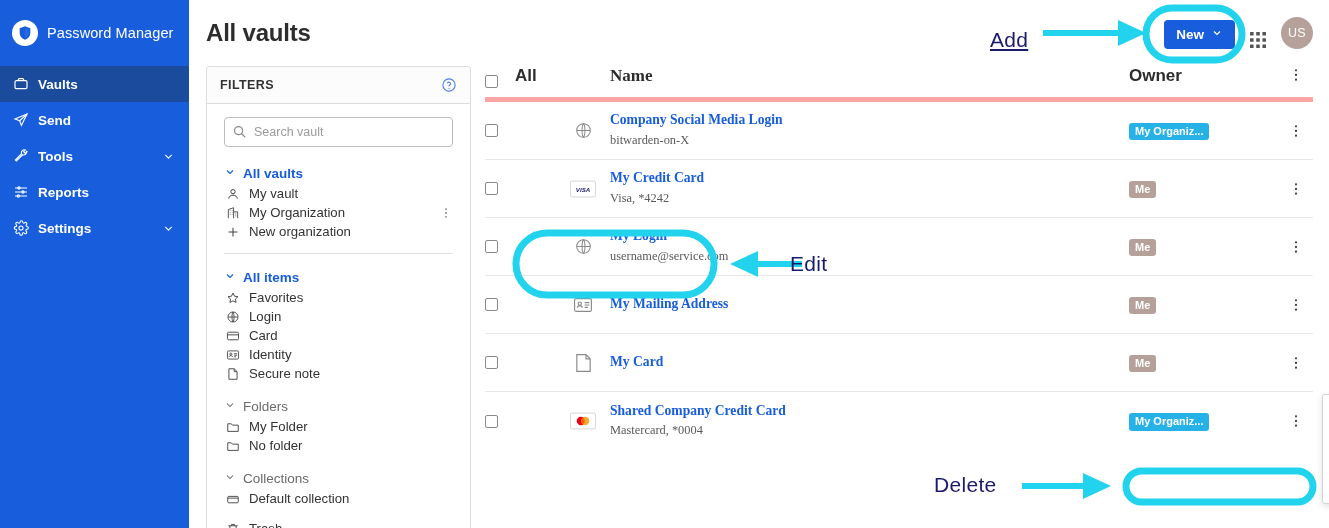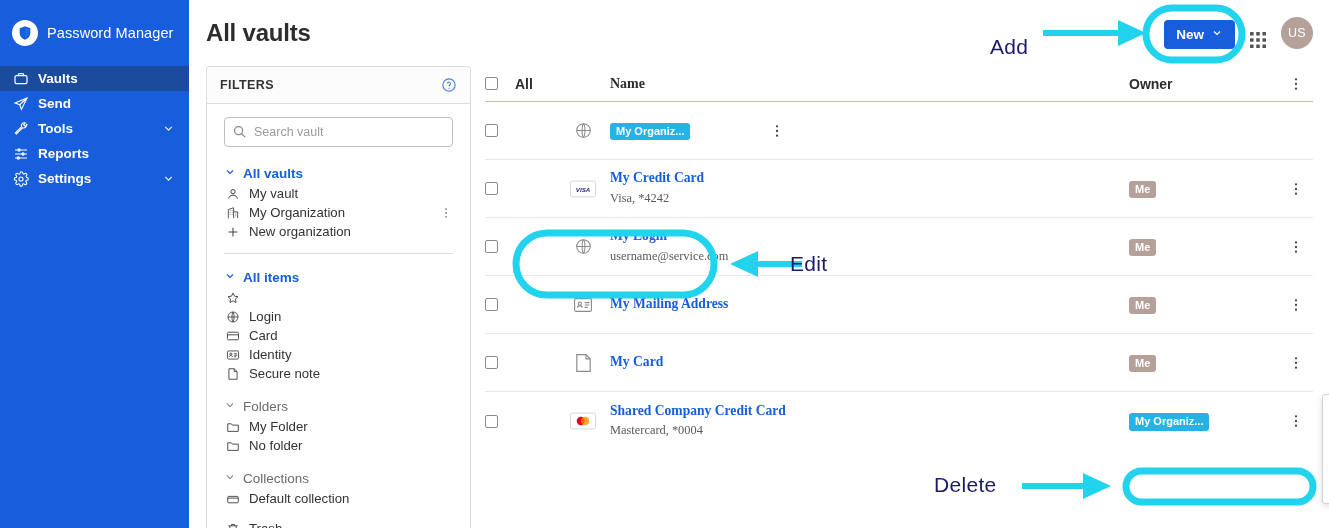--- a/index.html
+++ b/index.html
@@ -25,21 +25,21 @@
   }
   .brand-logo {
     width: 26px; height: 26px; border-radius: 50%;
     background: #ffffff; display: flex; align-items: center; justify-content: center;
     flex: 0 0 26px;
   }
   .brand-name { font-size: 14.5px; font-weight: 400; letter-spacing: .1px; color: #fff; }
 
   .nav-item {
     display: flex; align-items: center;
-    height: 25px; padding: 0 14px 0 13px; gap: 9px;
+    height: 36px; padding: 0 14px 0 13px; gap: 9px;
     font-size: 13.5px; font-weight: bold; color: #ffffff;
     cursor: pointer; position: relative;
   }
   .nav-item.active { background: #1b4b9c; }
   .nav-ico { width: 16px; height: 16px; flex: 0 0 16px; display:flex; align-items:center; justify-content:center; }
   .nav-label { flex: 1 1 auto; }
   .nav-chev { width: 13px; height: 13px; opacity: .92; }
 
   
   .main { flex: 1 1 auto; position: relative; background: #fff; }
@@ -103,23 +103,23 @@
   }
   .f-row .f-ico { width: 15px; height: 15px; flex: 0 0 15px; display:flex;align-items:center;justify-content:center; }
   .f-row .f-label { flex: 1 1 auto; }
   .f-row .f-dots { width: 14px; height: 14px; opacity: .75; }
   .f-sep { height: 1px; background: #dedede; margin: 12px 0 13px 0; }
   .f-gap { height: 11px; }
 
   
   .table-area { flex: 1 1 auto; padding: 0 16px 0 14px; position: relative; }
   .thead {
-    display: flex; align-items: center; height: 36px;
-    border-bottom: 1px solid #fca5a5;
-    font-size: 14px; font-weight: bold; color: #2d2d2d;
+    display: flex; height: 36px;
+    border-bottom: 5px solid #fca5a5;
+    font-size: 17px; font-weight: bold; color: #2d2d2d;
   }
   .col-chk { width: 30px; flex: 0 0 30px; display: flex; align-items: center; }
   .col-all { width: 55px; flex: 0 0 55px; }
   .col-icon { width: 40px; flex: 0 0 40px; }
   .col-name { flex: 1 1 auto; font-family: Liberation Serif, serif; }
   .col-owner { width: 150px; flex: 0 0 150px; }
   .col-menu { width: 34px; flex: 0 0 34px; display: flex; justify-content: center; }
 
   .chk {
     width: 13px; height: 13px; border: 1px solid #8b8b8b;
@@ -354,20 +354,21 @@
                 </svg>
             </span>
             <span>All items</span>
           </div>
           <div class="f-row">
             <span class="f-ico">
               <svg width="14" height="14" viewBox="0 0 24 24" fill="none" stroke="#444" stroke-width="1.6">
                   <path d="M12 3.5l2.6 5.4 5.9.8-4.3 4.1 1 5.9-5.2-2.8-5.2 2.8 1-5.9-4.3-4.1 5.9-.8z"></path>
                 </svg>
             </span>
+            <span class="f-label">Favorites</span>
           </div>
           <div class="f-row">
             <span class="f-ico">
               <svg width="14" height="14" viewBox="0 0 24 24" fill="none" stroke="#444" stroke-width="1.5">
                   <circle cx="12" cy="12" r="8.6"></circle>
                   <path d="M3.6 12h16.8M12 3.4c2.4 2.6 2.4 14.6 0 17.2M12 3.4c-2.4 2.6-2.4 14.6 0 17.2"></path>
                 </svg>
             </span>
             <span class="f-label">Login</span>
           </div>
@@ -486,20 +487,24 @@
               <span class="chk"></span>
             </div>
           <div class="col-all"></div>
           <div class="col-icon">
             <span class="item-icon">
               <svg width="19" height="19" viewBox="0 0 24 24" fill="none" stroke="#8a8a8a" stroke-width="1.3">
                   <circle cx="12" cy="12" r="8.6"></circle>
                   <path d="M3.6 12h16.8M12 3.4c2.4 2.6 2.4 14.6 0 17.2M12 3.4c-2.4 2.6-2.4 14.6 0 17.2"></path>
                 </svg>
             </span>
+          </div>
+          <div class="col-name">
+            <div class="item-name">Company Social Media Login</div>
+            <div class="item-sub">bitwarden-on-X</div>
           </div>
           <div class="col-owner">
             <span class="badge org">My Organiz...</span>
           </div>
           <div class="col-menu">
             <span class="dots-btn">
               <svg width="16" height="16" viewBox="0 0 24 24" fill="#444">
                   <circle cx="12" cy="5" r="1.7"></circle>
                   <circle cx="12" cy="12" r="1.7"></circle>
                   <circle cx="12" cy="19" r="1.7"></circle>
@@ -696,18 +701,18 @@
 
       <rect x="516" y="233" width="198" height="62" rx="31" fill="none" stroke="#22d3ee" stroke-width="7"></rect>
       <path d="M802 264 h-48" stroke="#22d3ee" stroke-width="6" fill="none"></path>
       <path d="M758 251 l-28 13 28 13 z" fill="#22d3ee"></path>
 
       <rect x="1126" y="471" width="187" height="31" rx="15.5" fill="none" stroke="#22d3ee" stroke-width="7"></rect>
       <path d="M1022 486 h66" stroke="#22d3ee" stroke-width="6" fill="none"></path>
       <path d="M1083 473 l28 13 -28 13 z" fill="#22d3ee"></path>
     </svg>
 
-    <div class="anno-text" style="left:990px; top:35px;">Add</div>
+    <div class="anno-text" style="left:990px; top:28px;text-decoration:underline;">Add</div>
     <div class="anno-text" style="left:790px; top:252px;">Edit</div>
     <div class="anno-text" style="left:934px; top:473px;">Delete</div>
   </div>
 
 </div>
 
 </body></html>

